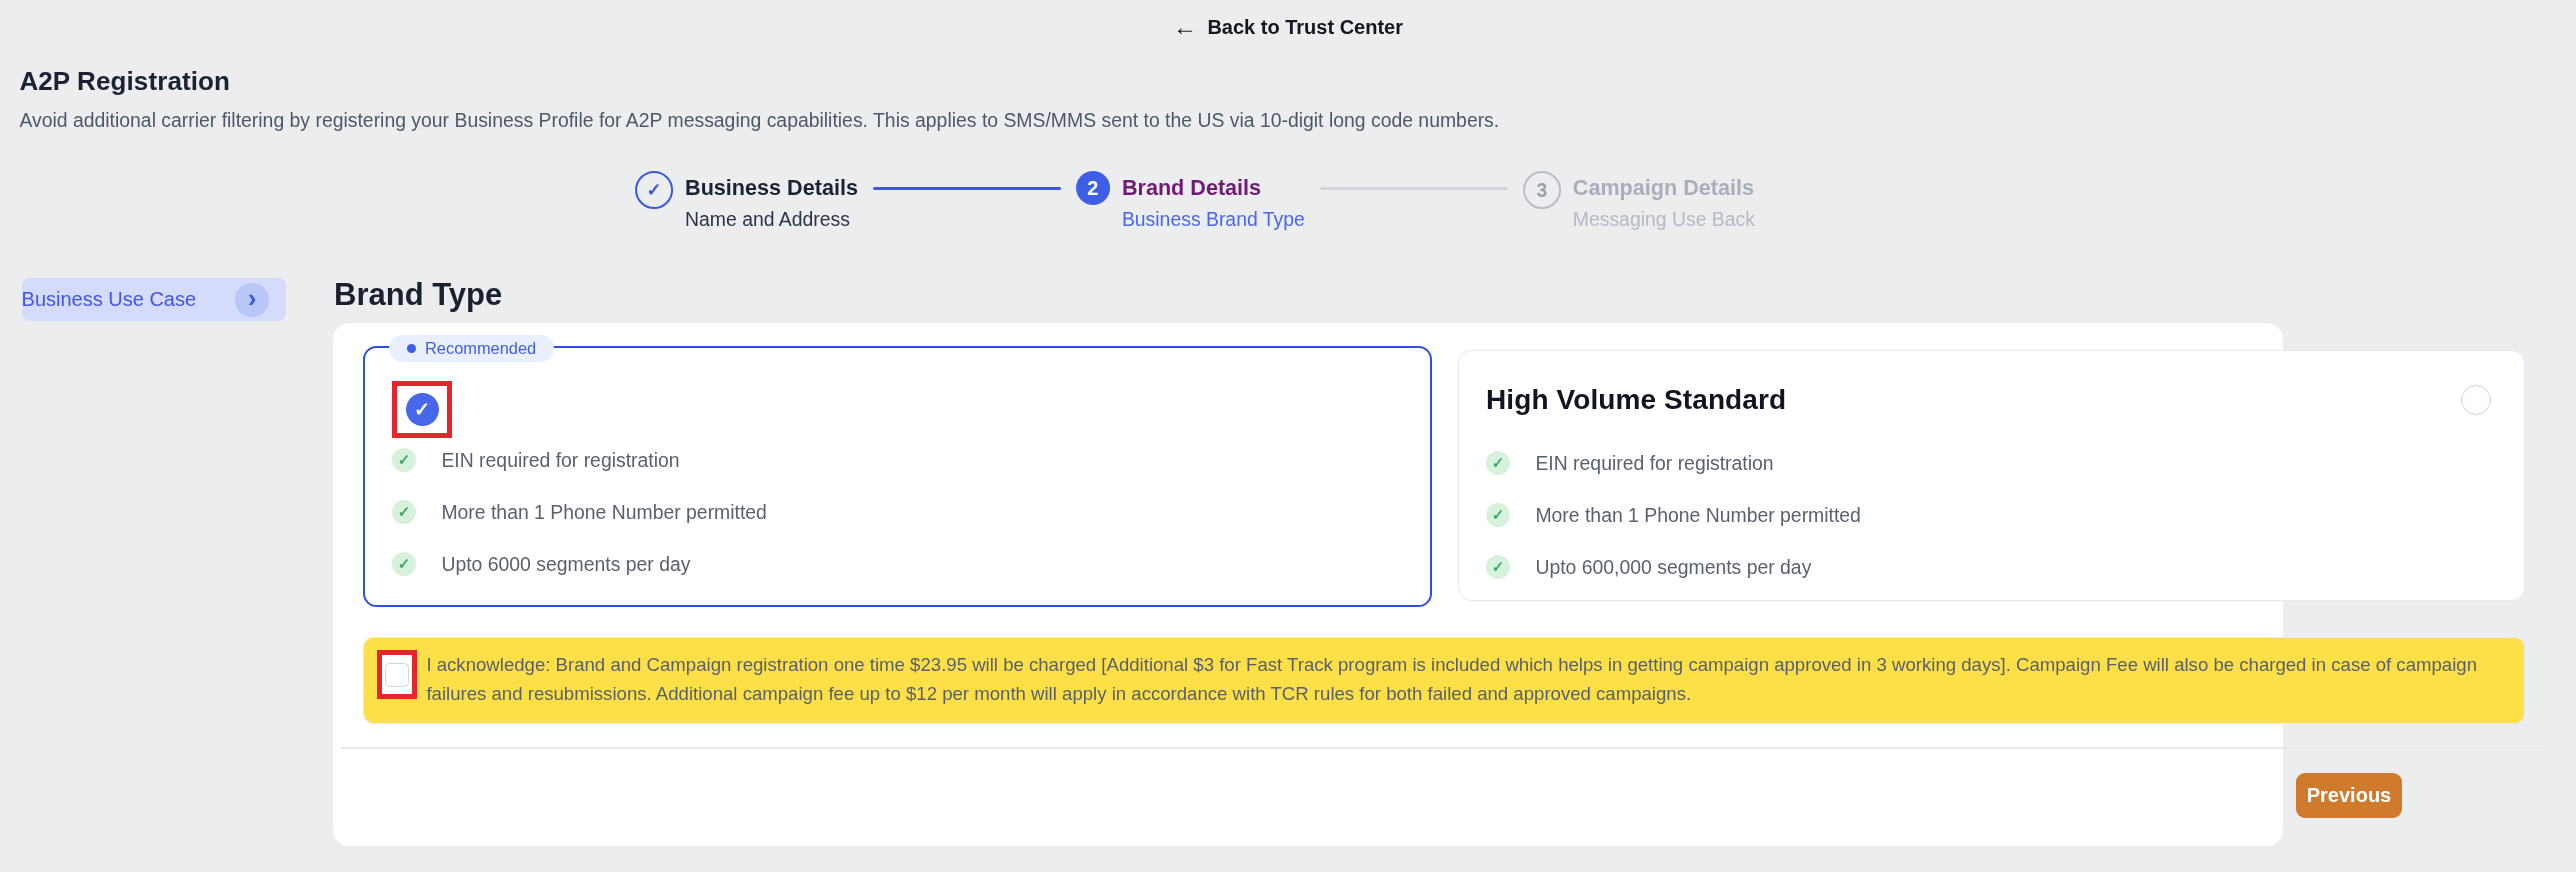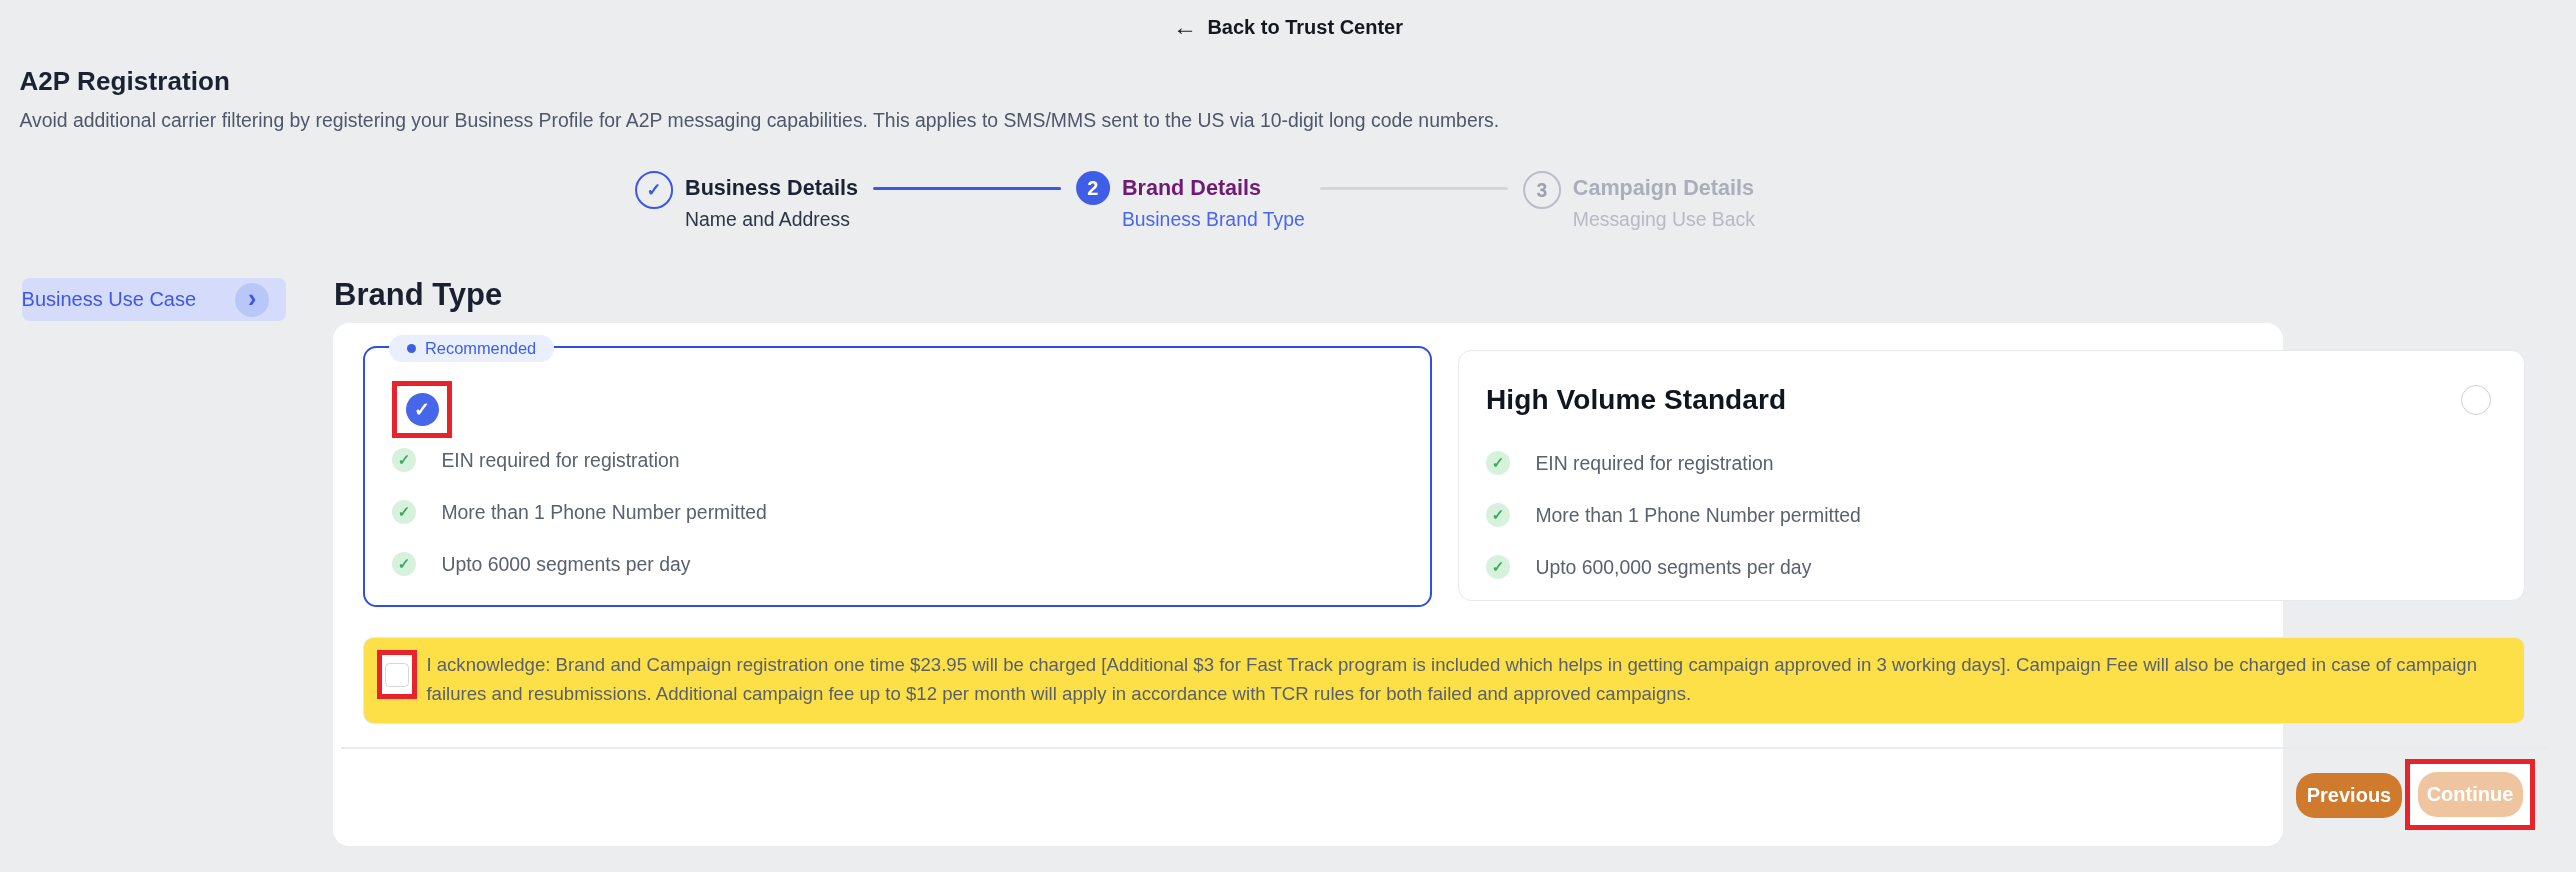--- a/index.html
+++ b/index.html
@@ -98,21 +98,21 @@
     position:absolute;left:30px;top:314px;width:2162px;height:87px;box-sizing:border-box;
     border:1.5px solid #e7e9ee;border-radius:10.4px;background:#fde047;
     display:flex;align-items:flex-start;
   }
   .ack-frame{width:40px;height:49px;margin:12px 0 0 13.4px;flex:0 0 auto;}
   .checkbox{width:24px;height:24px;border-radius:4.5px;border:1.5px solid #d2d5dd;box-sizing:border-box;background:#ffffff;cursor:pointer;}
   .ack-text{margin:12.7px 22.3px 0 9px;font-size:18.6px;line-height:1.55;color:#59616f;}
   
   .divider{position:absolute;left:8.2px;top:424px;width:2206px;height:1.5px;background:#e9eaed;}
   .btn{
-    box-sizing:border-box;border:none;border-radius:19px;cursor:pointer;
+    box-sizing:border-box;border:none;border-radius:9px;cursor:pointer;
     font-family:"Liberation Sans",sans-serif;font-size:20px;font-weight:600;color:#ffffff;
     display:flex;align-items:center;justify-content:center;
   }
   .btn-previous{position:absolute;left:1963px;top:450px;width:106px;height:45px;background:#cf7a2c;}
   .continue-frame{position:absolute;left:2072px;top:436px;width:130px;height:71px;}
   .btn-continue{width:105px;height:45px;background:#efc5a0;}
 </style>
 </head>
 <body>
 
@@ -211,18 +211,15 @@
   <div class="ack-box">
     <div class="ann-frame ack-frame">
       <div class="checkbox"></div>
     </div>
     <div class="ack-text">I acknowledge: Brand and Campaign registration one time $23.95 will be charged [Additional $3 for Fast Track program is included which helps in getting campaign approved in 3 working days]. Campaign Fee will also be charged in case of campaign failures and resubmissions. Additional campaign fee up to $12 per month will apply in accordance with TCR rules for both failed and approved campaigns.</div>
   </div>
 
   <div class="divider"></div>
 
   <button class="btn btn-previous">Previous</button>
-  <div class="ann-frame continue-frame">
-    <button class="btn btn-continue">Continue</button>
-  </div>
 
 </div>
 
 
 </body></html>

